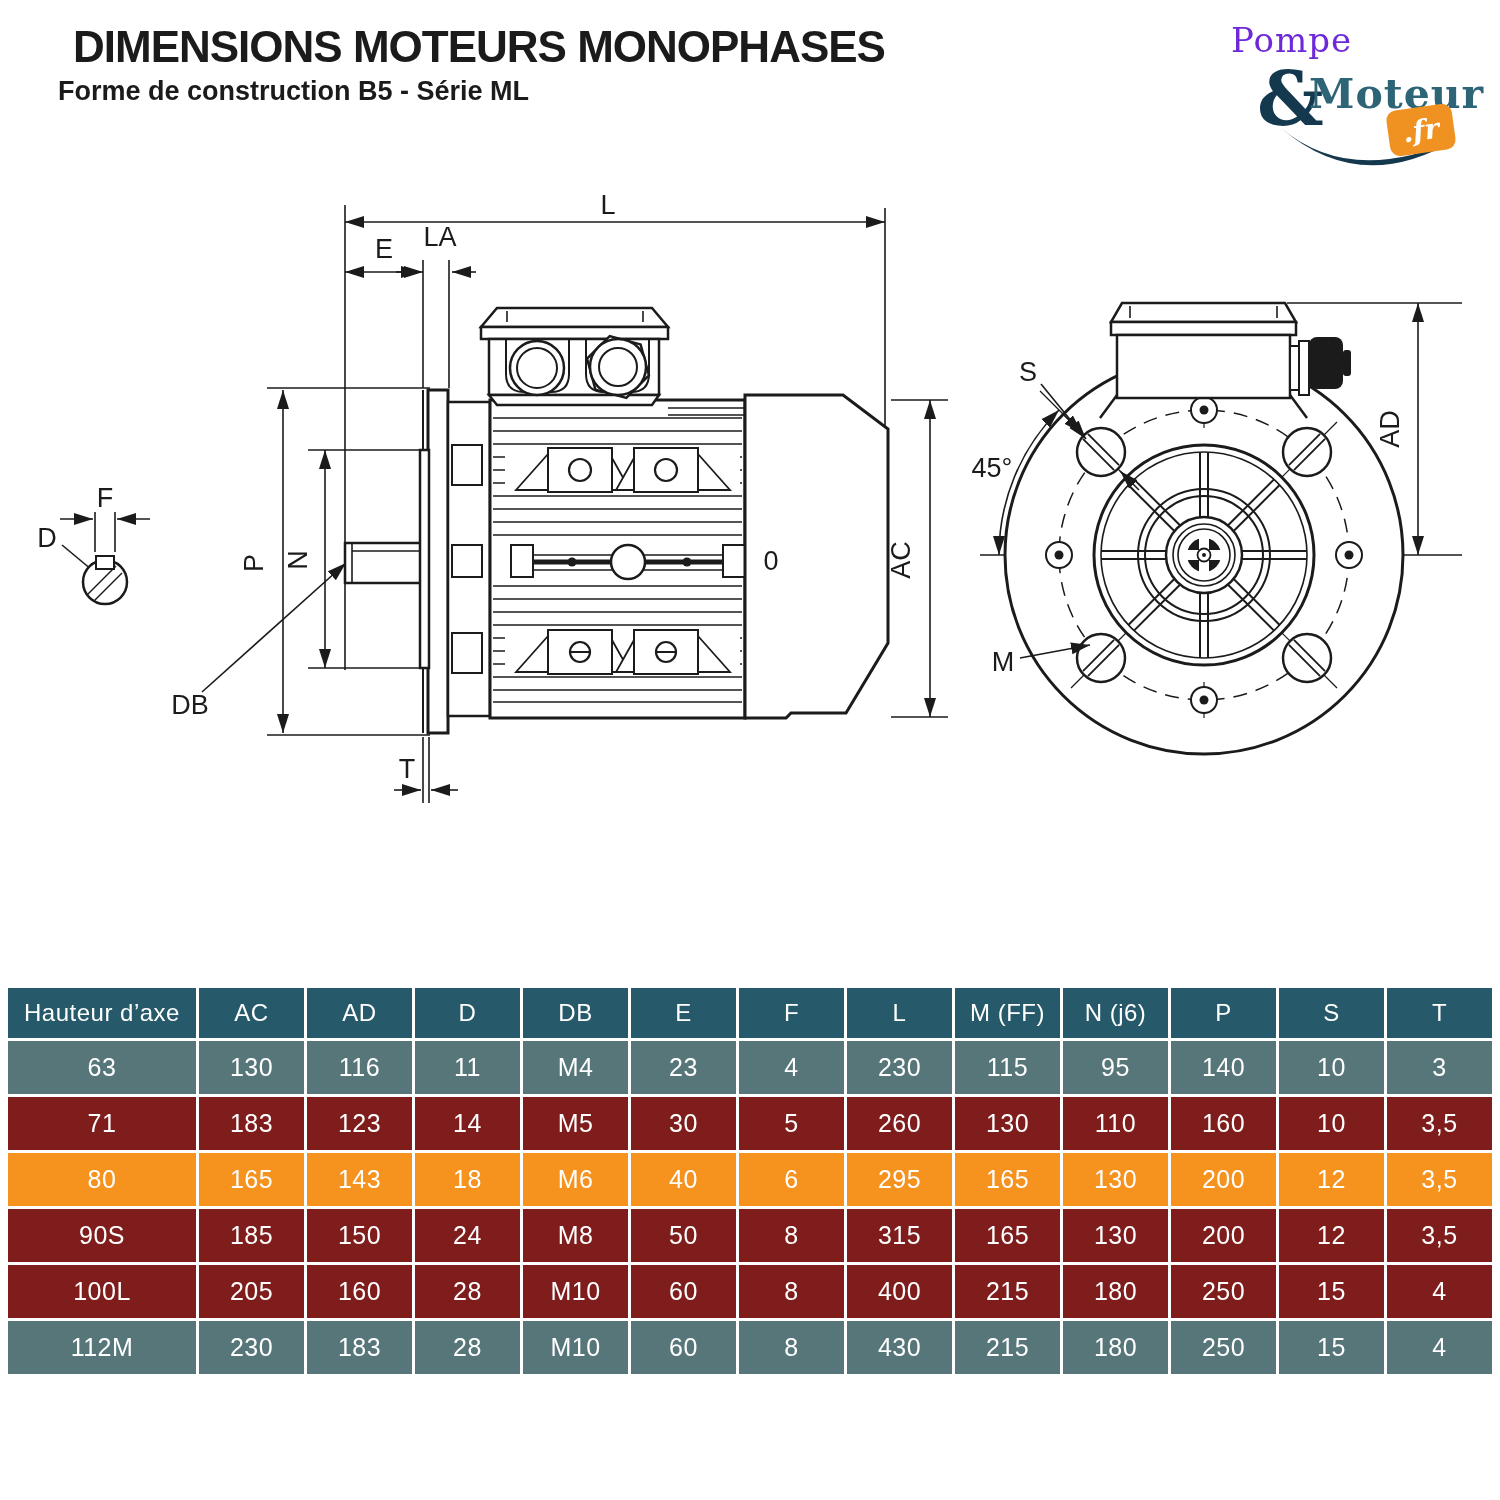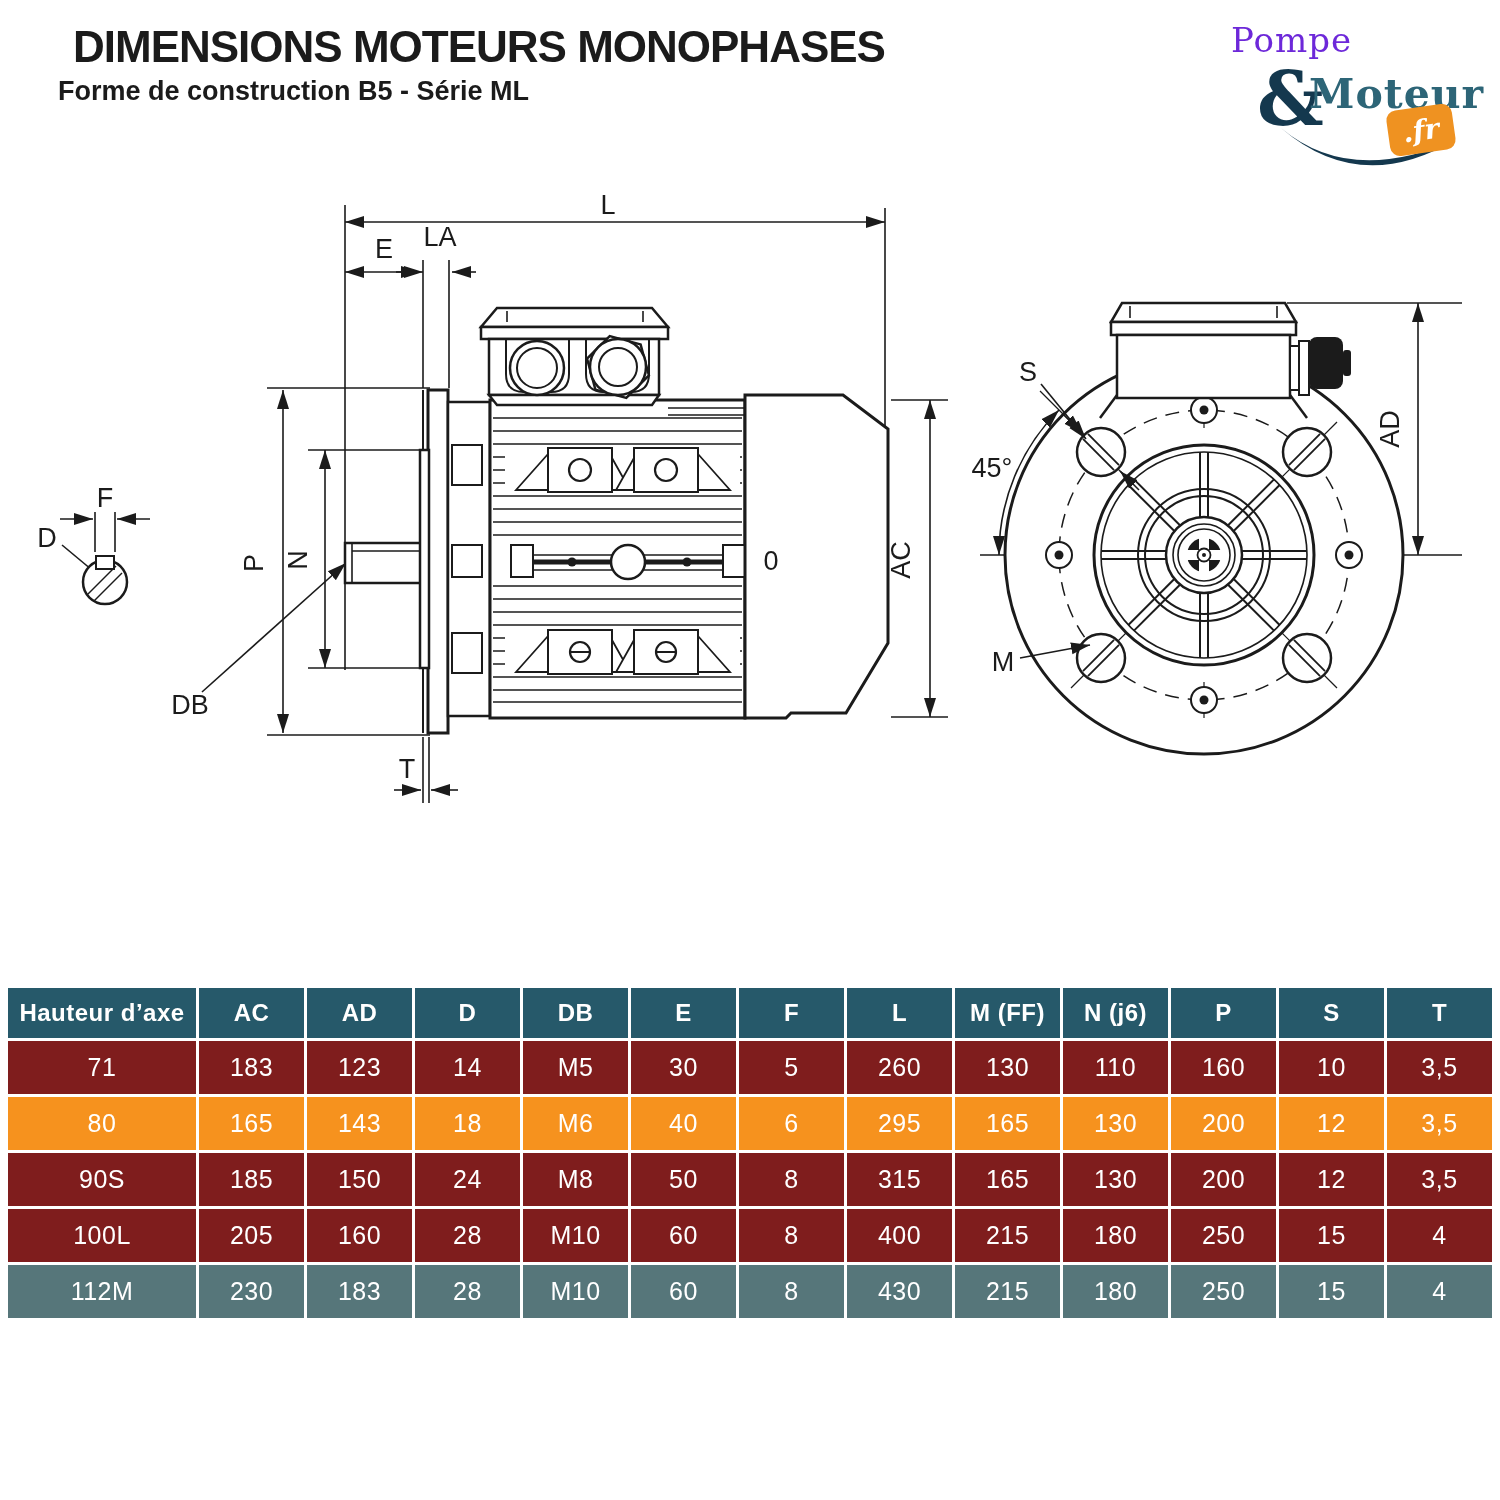--- a/index.html
+++ b/index.html
@@ -17,21 +17,21 @@
   .logo .swoosh{position:absolute;left:0;top:0;width:305px;height:170px;}
   .logo .tld{position:absolute;left:203px;top:101px;width:66px;height:46px;background:#ef9221;border-radius:10px;transform:rotate(-8deg);display:flex;align-items:center;justify-content:center;color:#fff;font-weight:bold;font-style:italic;font-size:28px;font-family:"DejaVu Serif",serif;}
 
   
   .drawing{position:absolute;left:0;top:180px;width:1500px;height:830px;}
   .drawing text{font-family:"Liberation Sans",sans-serif;font-size:27px;fill:#1b1b1b;}
 
   
   table.dims{position:absolute;left:5px;top:985px;width:1490px;border-collapse:collapse;table-layout:fixed;}
   table.dims th,table.dims td{border:3px solid #ffffff;text-align:center;color:#ffffff;letter-spacing:.5px;}
-  table.dims th{background:#26596a;height:48px;font-size:24px;font-weight:700;}
+  table.dims th{background:#26596a;height:48px;font-size:24px;font-weight:400;}
   table.dims td{height:51px;font-size:25px;font-weight:400;}
   table.dims th:first-child{width:186px;}
   tr.row-dark td{background:#56767a;}
   tr.row-light td{background:#7f1d1d;}
   tr.row-highlight td{background:#f6921e;}
 </style>
 </head>
 <body>
 
 <div class="page-title">DIMENSIONS MOTEURS MONOPHASES</div>
@@ -326,20 +326,35 @@
         <th>F</th>
         <th>L</th>
         <th>M (FF)</th>
         <th>N (j6)</th>
         <th>P</th>
         <th>S</th>
         <th>T</th>
       </tr>
     </thead>
   <tbody>
+      <tr class="row-dark">
+        <td>63</td>
+        <td>130</td>
+        <td>116</td>
+        <td>11</td>
+        <td>M4</td>
+        <td>23</td>
+        <td>4</td>
+        <td>230</td>
+        <td>115</td>
+        <td>95</td>
+        <td>140</td>
+        <td>10</td>
+        <td>3</td>
+      </tr>
       <tr class="row-light">
         <td>71</td>
         <td>183</td>
         <td>123</td>
         <td>14</td>
         <td>M5</td>
         <td>30</td>
         <td>5</td>
         <td>260</td>
         <td>130</td>

